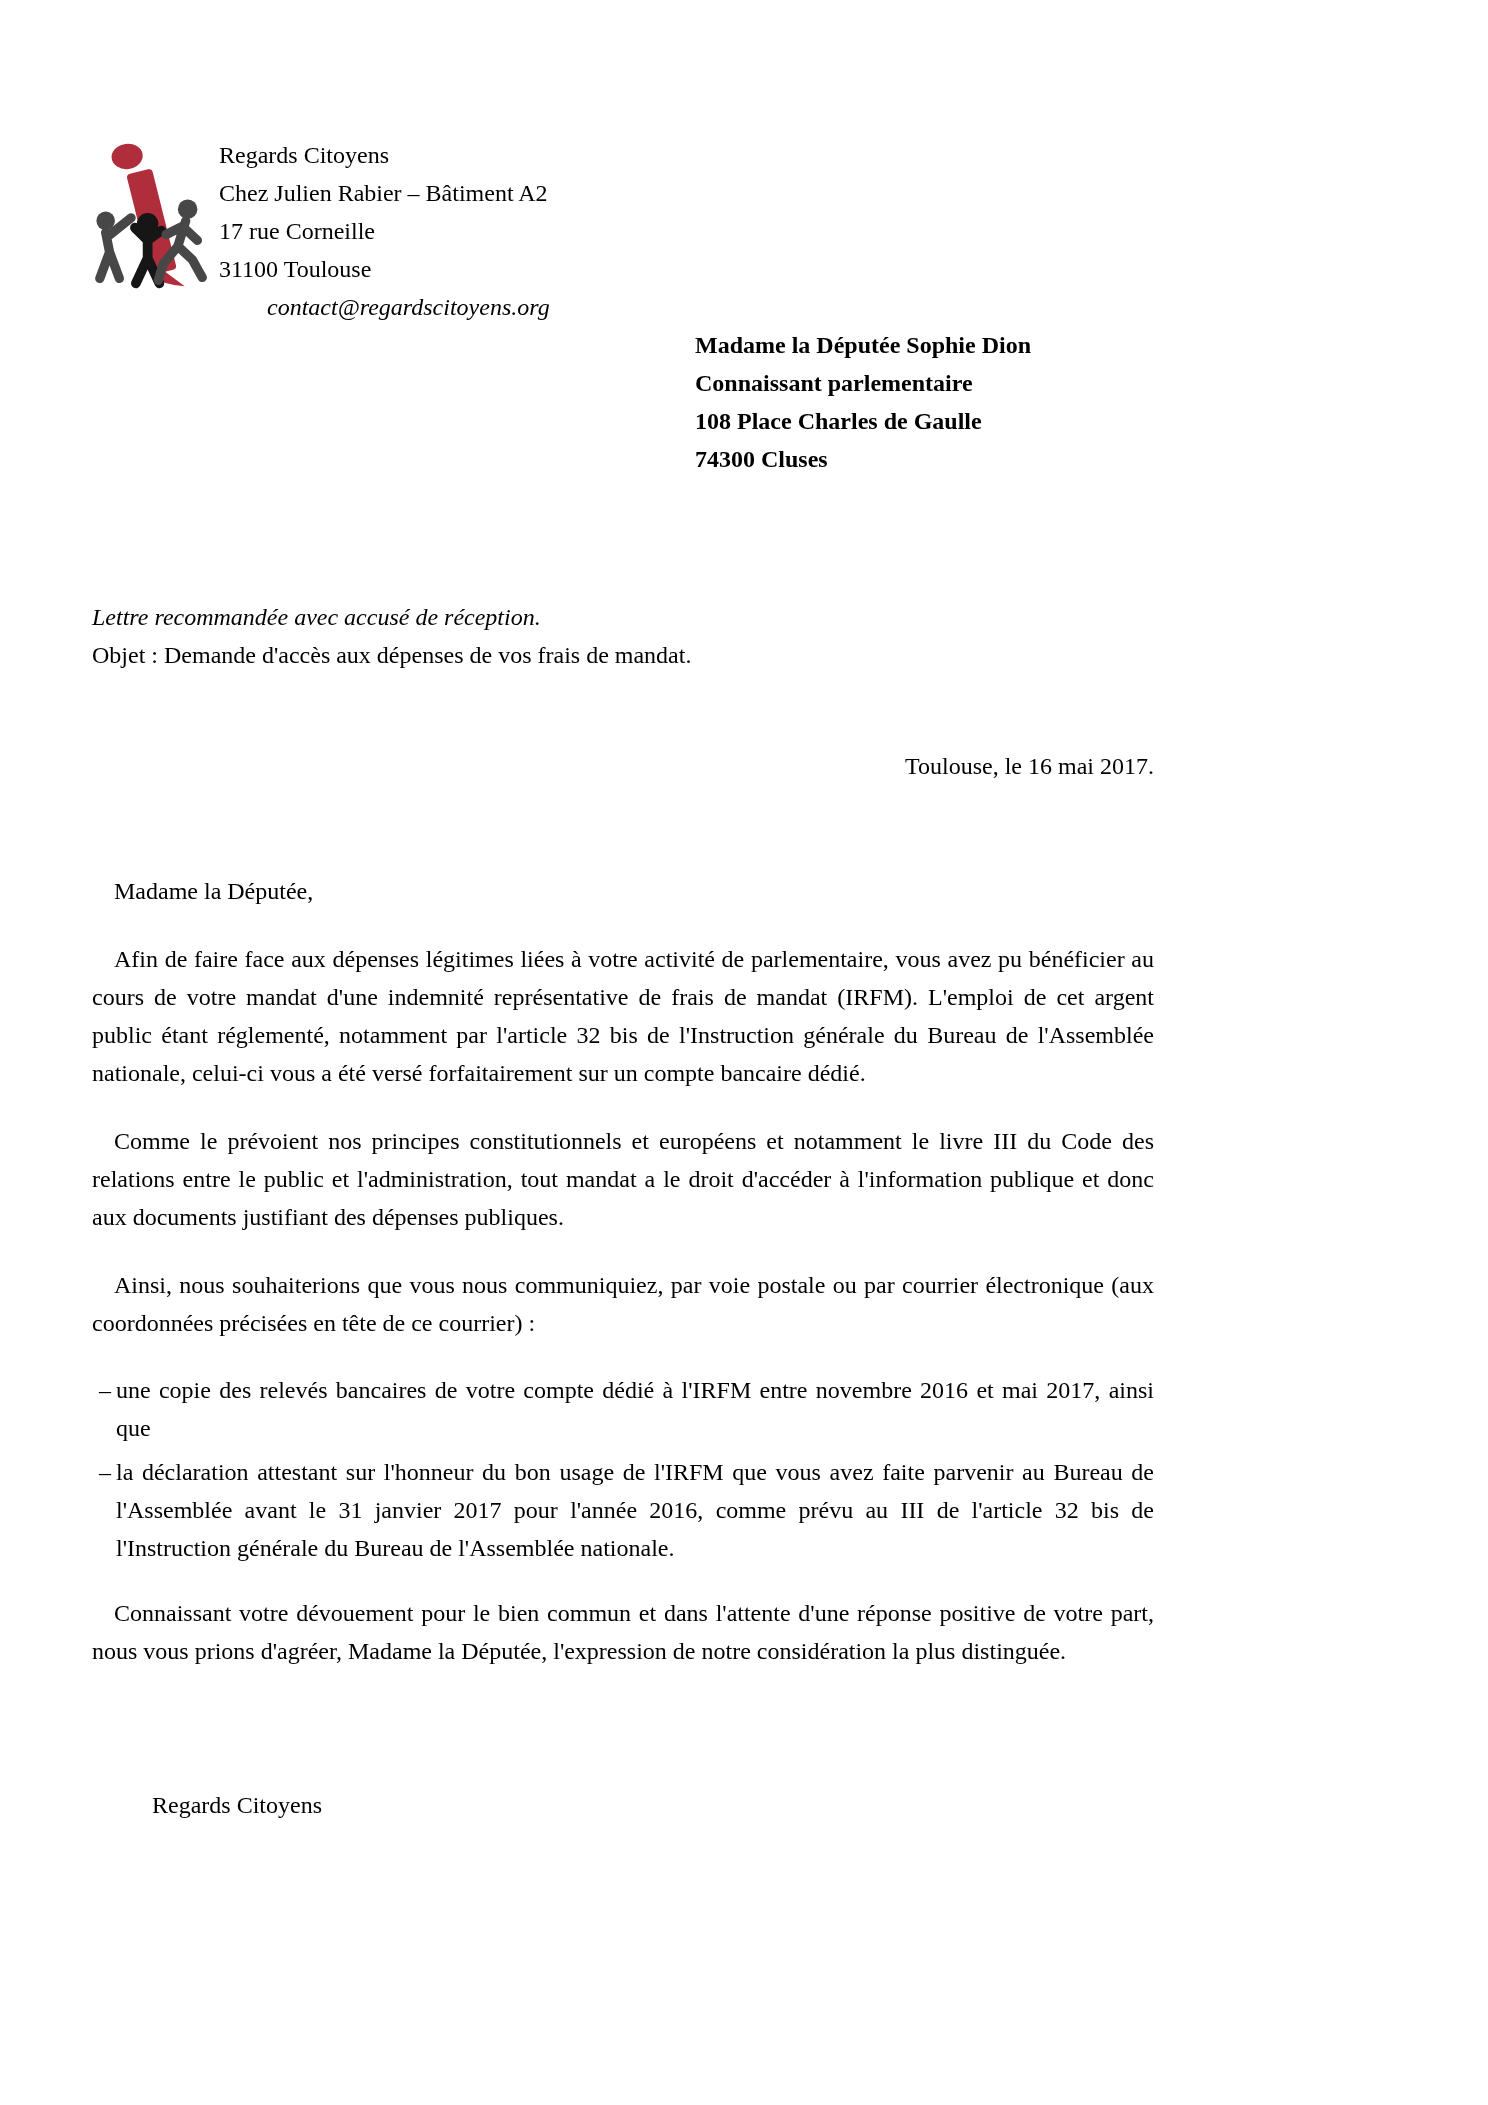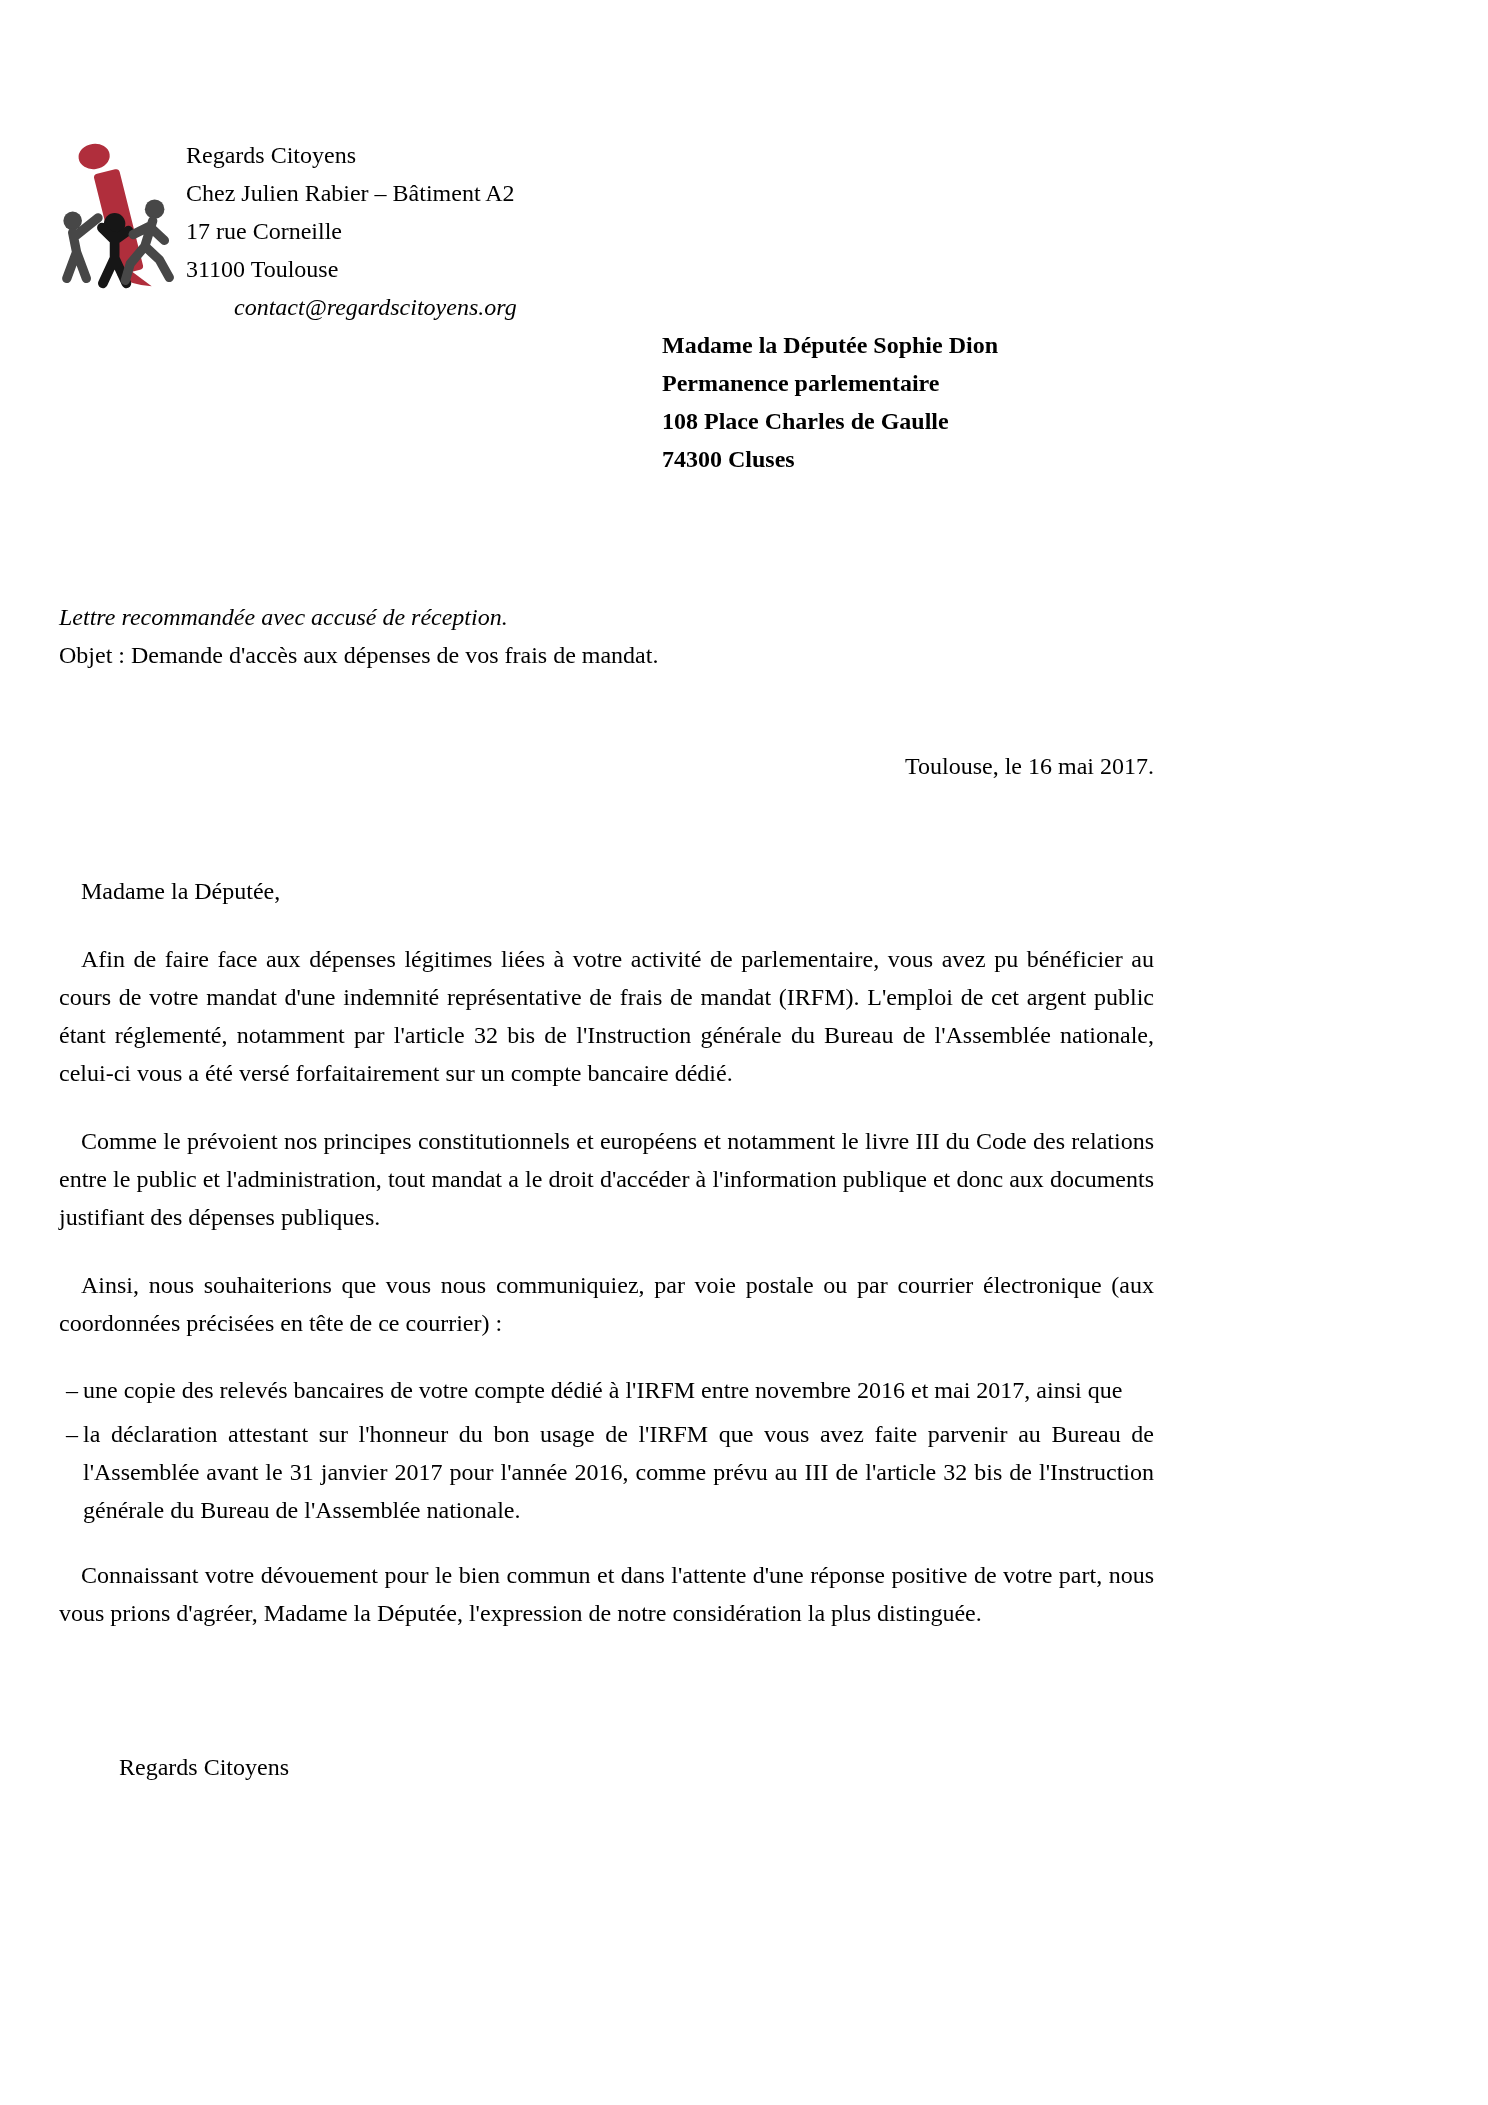--- a/index.html
+++ b/index.html
@@ -6,21 +6,21 @@
   html, body { background: #ffffff; }
   .page {
     position: relative;
     width: 1292px;
     height: 2105px;
     background: #ffffff;
     color: #000000;
     font-family: "Liberation Serif", "DejaVu Serif", serif;
     font-size: 24px;
     line-height: 38px;
-    padding-left: 59px;
+    padding-left: 92px;
     padding-right: 138px;
     overflow: hidden;
   }
   
   .letterhead { display: flex; align-items: flex-start; padding-top: 136px; }
   .logo-box { width: 127px; flex: 0 0 127px; padding-top: 4px; }
   .logo-box svg { display: block; }
   .sender div { white-space: nowrap; }
   .sender .email { font-style: italic; margin-left: 48px; }
   
@@ -74,21 +74,21 @@
       <div>Regards Citoyens</div>
       <div>Chez Julien Rabier – Bâtiment A2</div>
       <div>17 rue Corneille</div>
       <div>31100 Toulouse</div>
       <div class="email">contact@regardscitoyens.org</div>
     </div>
   </header>
 
   <section class="recipient">
     <div>Madame la Députée Sophie Dion</div>
-    <div>Permanence parlementaire</div>
+    <div>Connaissant parlementaire</div>
     <div>108 Place Charles de Gaulle</div>
     <div>74300 Cluses</div>
   </section>
 
   <div class="notice">Lettre recommandée avec accusé de réception.</div>
   <div class="subject">Objet : Demande d'accès aux dépenses de vos frais de mandat.</div>
 
   <div class="dateline">Toulouse, le 16 mai 2017.</div>
 
   <div class="salutation">Madame la Députée,</div>

